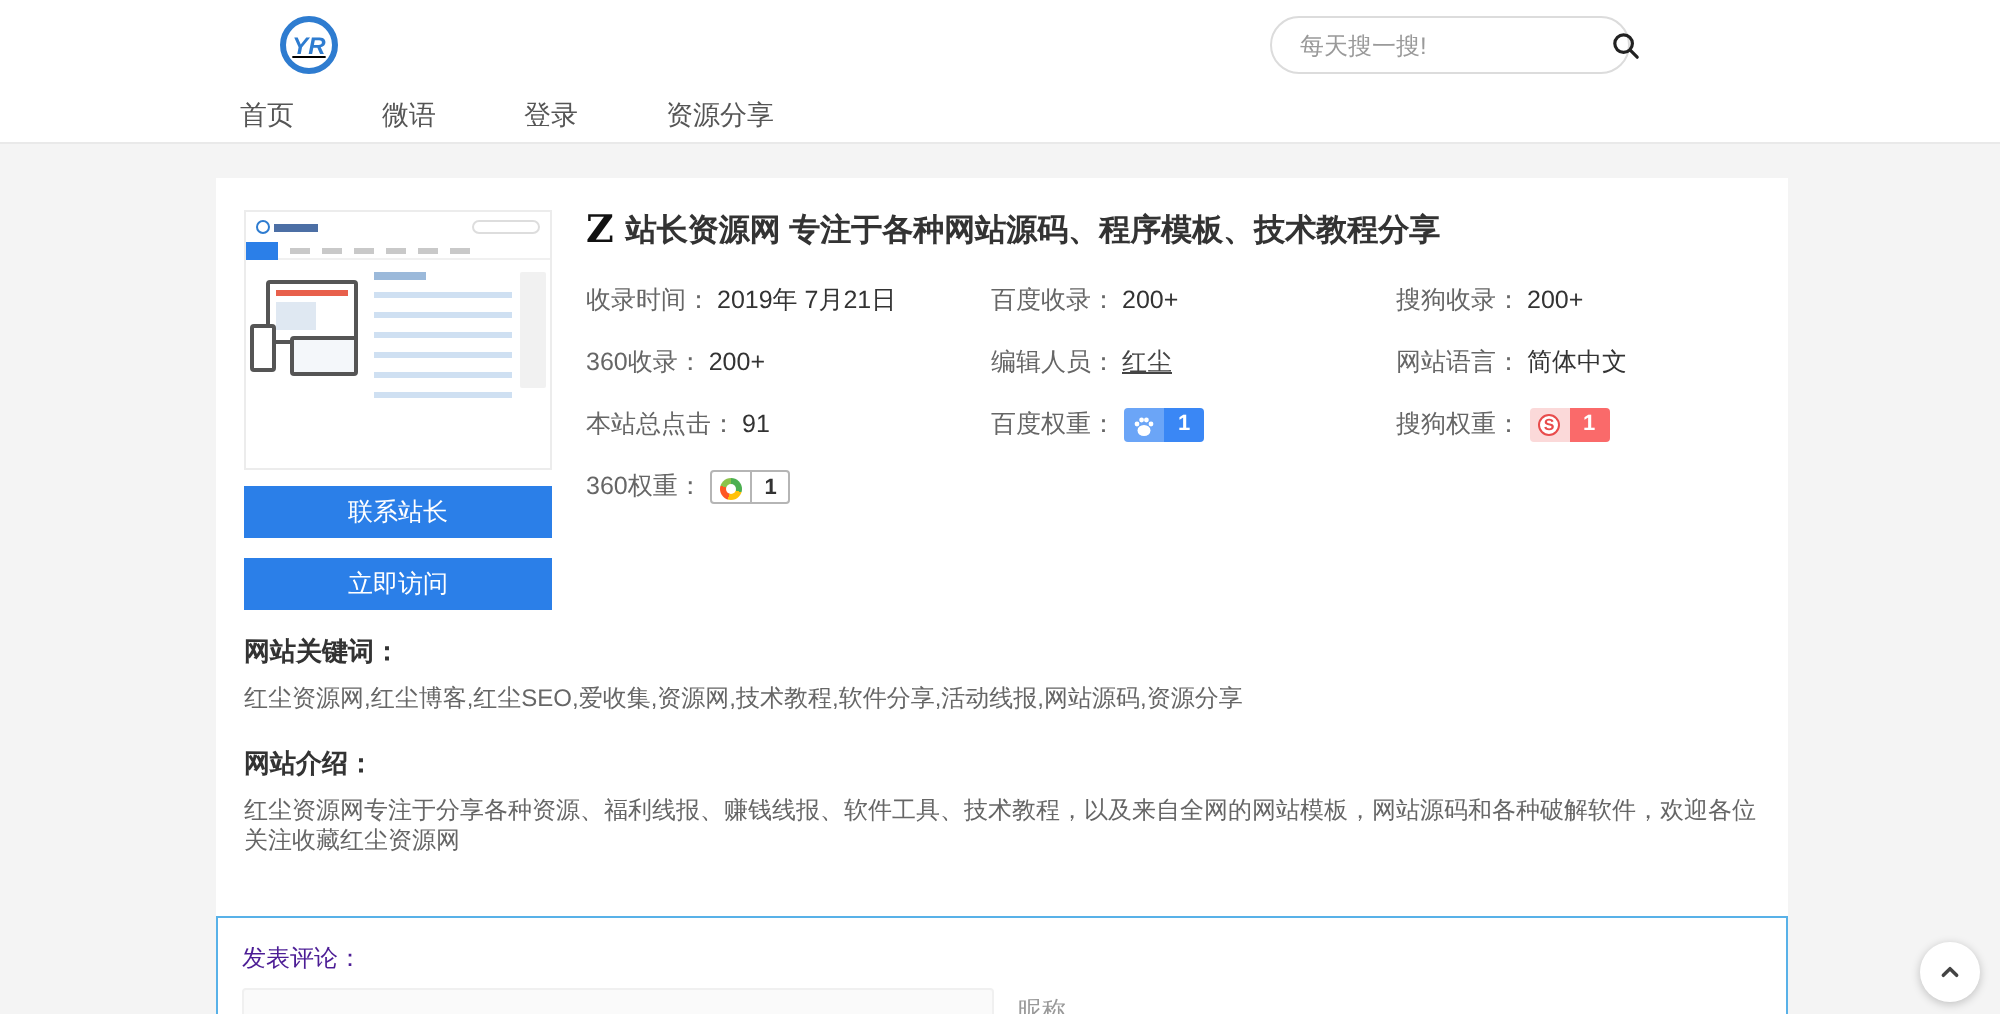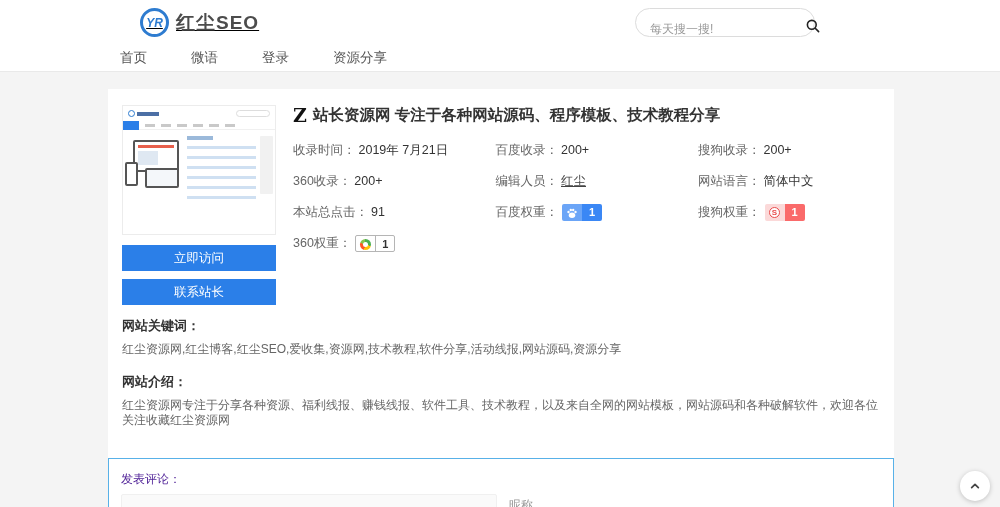--- a/index.html
+++ b/index.html
@@ -8,21 +8,21 @@
 
   
   .header { background:#fff; height:45px; display:flex; align-items:center; }
   .logo { margin-left:140px; display:flex; align-items:center; gap:7px; cursor:pointer;text-decoration:underline; }
   .logo-ring { width:29px; height:29px; border:3px solid #2e7cd0; border-radius:50%;
                display:flex; align-items:center; justify-content:center;
                color:#2e7cd0; font-weight:bold; font-style:italic; font-size:12px; }
   .logo-text { font-size:19px; font-weight:bold; color:#4c4c4c; letter-spacing:1px; }
   .search-pill { margin-left:auto; margin-right:185px; width:180px; height:29px;
                  border:1px solid #dcdcdc; border-radius:15px; background:#fff;
-                 display:flex; align-items:flex-end; padding:0 10px 0 14px; }
+                 display:flex; align-items:center; padding:0 10px 0 14px; }
   .search-pill input { border:none; outline:none; flex:1; font-size:12px; color:#333;
                        background:transparent; font-family:inherit; }
   .search-pill input::placeholder { color:#9a9a9a; }
   .search-btn { width:20px; height:20px; display:flex; align-items:center; justify-content:center;
                 background:none; border:none; cursor:pointer; }
 
   
   .nav { background:#fff; height:27px; border-bottom:1px solid #e9e9e9;
          display:flex; align-items:center; padding-left:120px; }
   .nav-item { font-size:13.5px; color:#555; margin-right:44px; cursor:pointer; }
@@ -116,21 +116,20 @@
               border-radius:50%; background:#fff; border:none; cursor:pointer;
               box-shadow:0 1px 5px rgba(0,0,0,.22);
               display:flex; align-items:center; justify-content:center; }
 </style>
 </head>
 <body>
 
 <div class="header">
   <div class="logo">
     <span class="logo-ring">YR</span>
-    <span class="logo-text">红尘SEO</span>
   </div>
   <div class="search-pill">
     <input type="text" placeholder="每天搜一搜!" style="">
     <button class="search-btn">
       <svg width="16" height="16" viewBox="0 0 20 20">
         <circle cx="8.5" cy="8.5" r="5.5" fill="none" stroke="#222" stroke-width="2"></circle>
         <line x1="12.8" y1="12.8" x2="17" y2="17" stroke="#222" stroke-width="2" stroke-linecap="round"></line>
       </svg>
     </button>
   </div>
@@ -170,22 +169,22 @@
             <div class="t-phone"></div>
           </div>
           <div style="flex:1;">
             <div class="t-list-head"></div>
             <div class="t-list" style="height:56px;"></div>
           </div>
           <div class="t-side"></div>
         </div>
       </div>
 
+      <button class="action-btn contact">联系站长</button>
       <button class="action-btn visit">立即访问</button>
-      <button class="action-btn contact">联系站长</button>
     </div>
 
     <div class="details">
       <div class="site-title">
         <span class="favicon">Z</span>
         <span>站长资源网 专注于各种网站源码、程序模板、技术教程分享</span>
       </div>
 
       <div class="detail-grid">
         <div class="cell">

